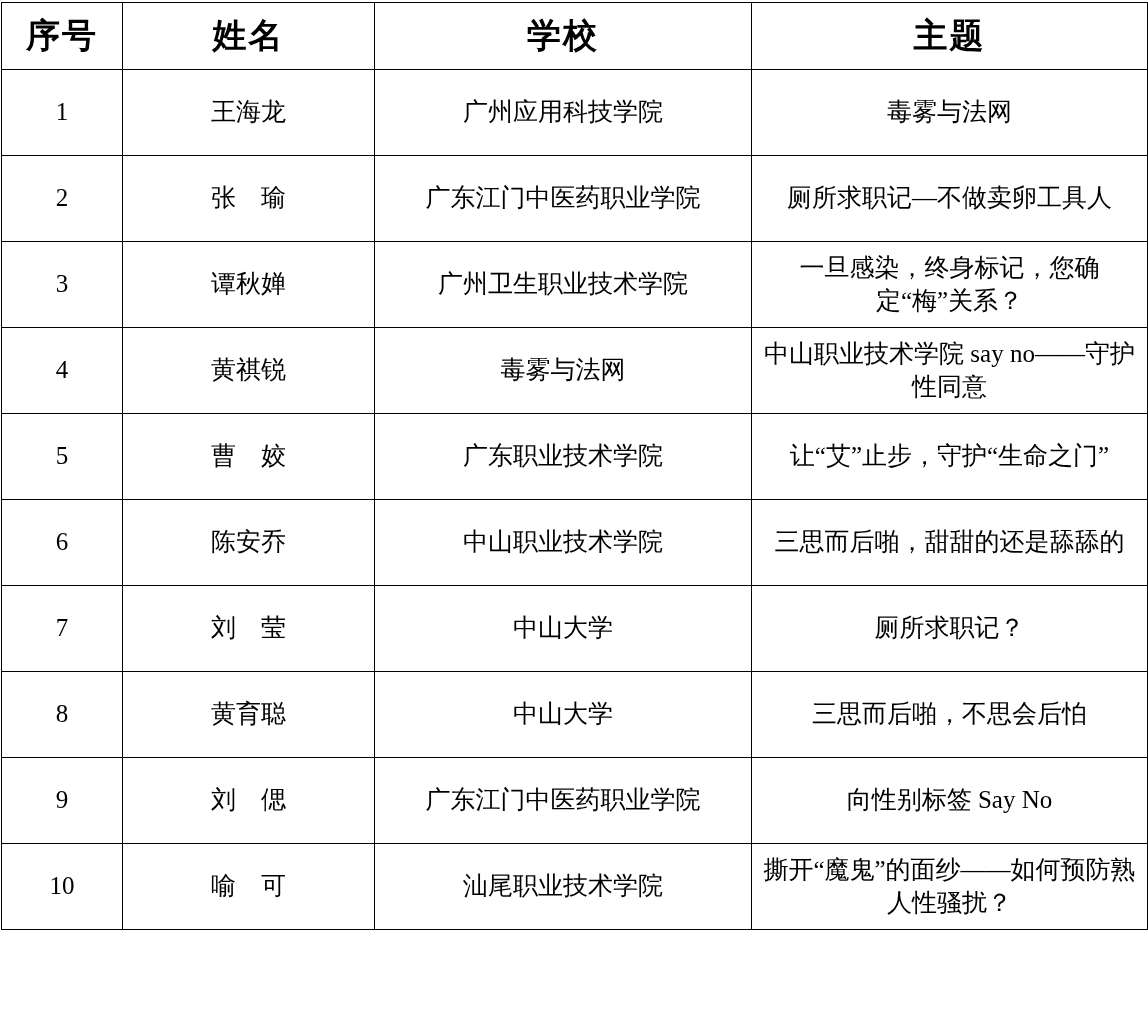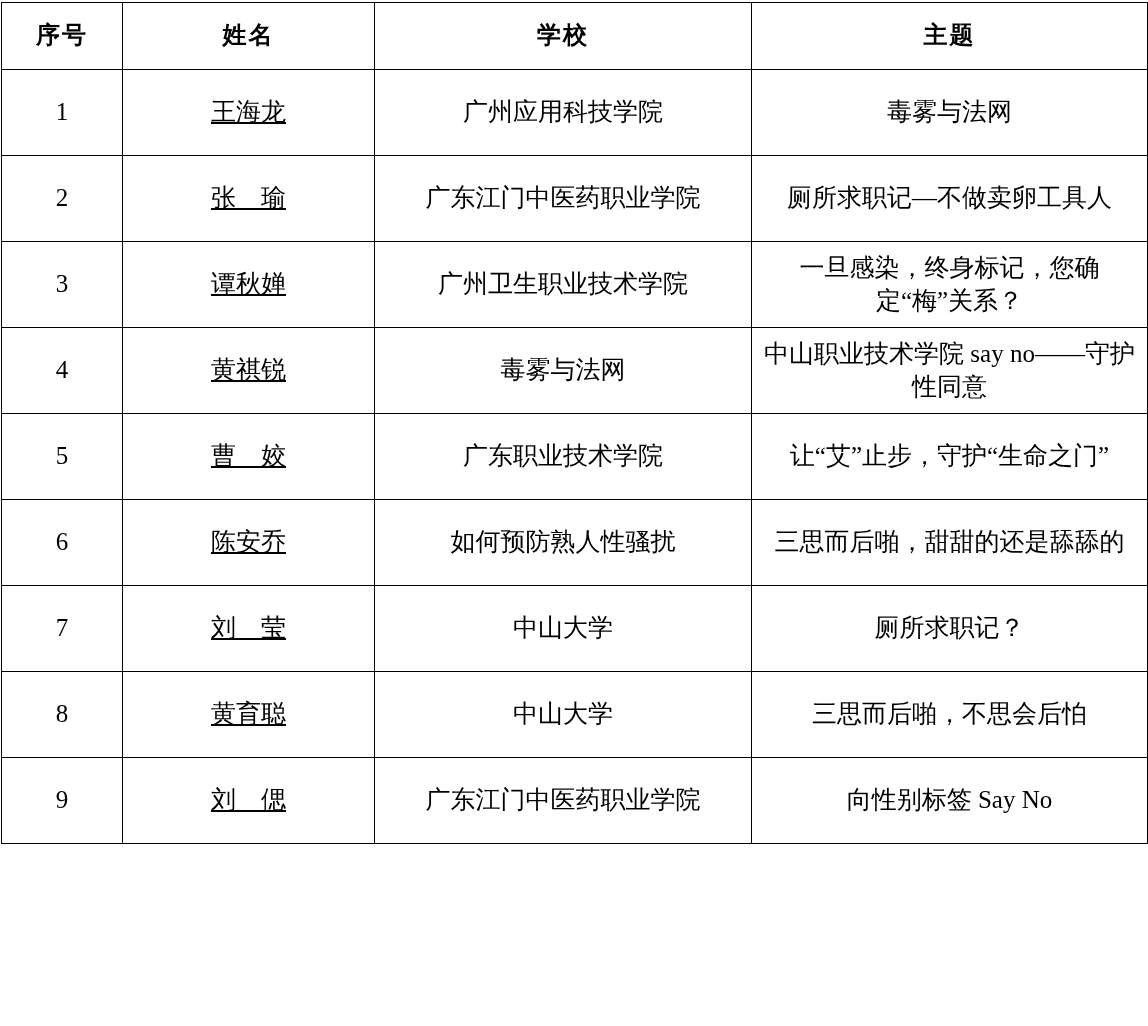--- a/index.html
+++ b/index.html
@@ -34,36 +34,35 @@
     text-align: center;
     vertical-align: middle;
     font-weight: normal;
     font-size: 25px;
     line-height: 1.30;
     color: #000000;
     word-break: break-all;
   }
   table.roster thead th {
     font-weight: bold;
-    font-size: 24px;
+    font-size: 34px;
     height: 58px;
     letter-spacing: 2px;
   }
   col.c-index { width: 121px; }
   col.c-name  { width: 252px; }
   col.c-school{ width: 377px; }
   col.c-topic { width: 396px; }
 
   td.index-cell {
     font-family: "Liberation Serif", "DejaVu Serif", serif;
     font-size: 25px;
   }
   td.name-cell {
     letter-spacing: 0px;
-    text-decoration: underline;
   }
   td.school-cell,
   td.topic-cell {
     letter-spacing: 0px;
   }
   tbody tr { height: 86px; }
 </style>
 </head>
 <body>
 
@@ -110,36 +109,42 @@
       </tr>
       <tr>
         <td class="index-cell">5</td>
         <td class="name-cell">曹　姣</td>
         <td class="school-cell">广东职业技术学院</td>
         <td class="topic-cell">让“艾”止步，守护“生命之门”</td>
       </tr>
       <tr>
         <td class="index-cell">6</td>
         <td class="name-cell">陈安乔</td>
-        <td class="school-cell">如何预防熟人性骚扰</td>
+        <td class="school-cell">中山职业技术学院</td>
         <td class="topic-cell">三思而后啪，甜甜的还是舔舔的</td>
       </tr>
       <tr>
         <td class="index-cell">7</td>
         <td class="name-cell">刘　莹</td>
         <td class="school-cell">中山大学</td>
         <td class="topic-cell">厕所求职记？</td>
       </tr>
       <tr>
         <td class="index-cell">8</td>
         <td class="name-cell">黄育聪</td>
         <td class="school-cell">中山大学</td>
         <td class="topic-cell">三思而后啪，不思会后怕</td>
       </tr>
       <tr>
         <td class="index-cell">9</td>
         <td class="name-cell">刘　偲</td>
         <td class="school-cell">广东江门中医药职业学院</td>
         <td class="topic-cell">向性别标签 Say No</td>
       </tr>
+      <tr>
+        <td class="index-cell">10</td>
+        <td class="name-cell">喻　可</td>
+        <td class="school-cell">汕尾职业技术学院</td>
+        <td class="topic-cell">撕开“魔鬼”的面纱——如何预防熟人性骚扰？</td>
+      </tr>
     </tbody>
   </table>
 </div>
 
 </body></html>

